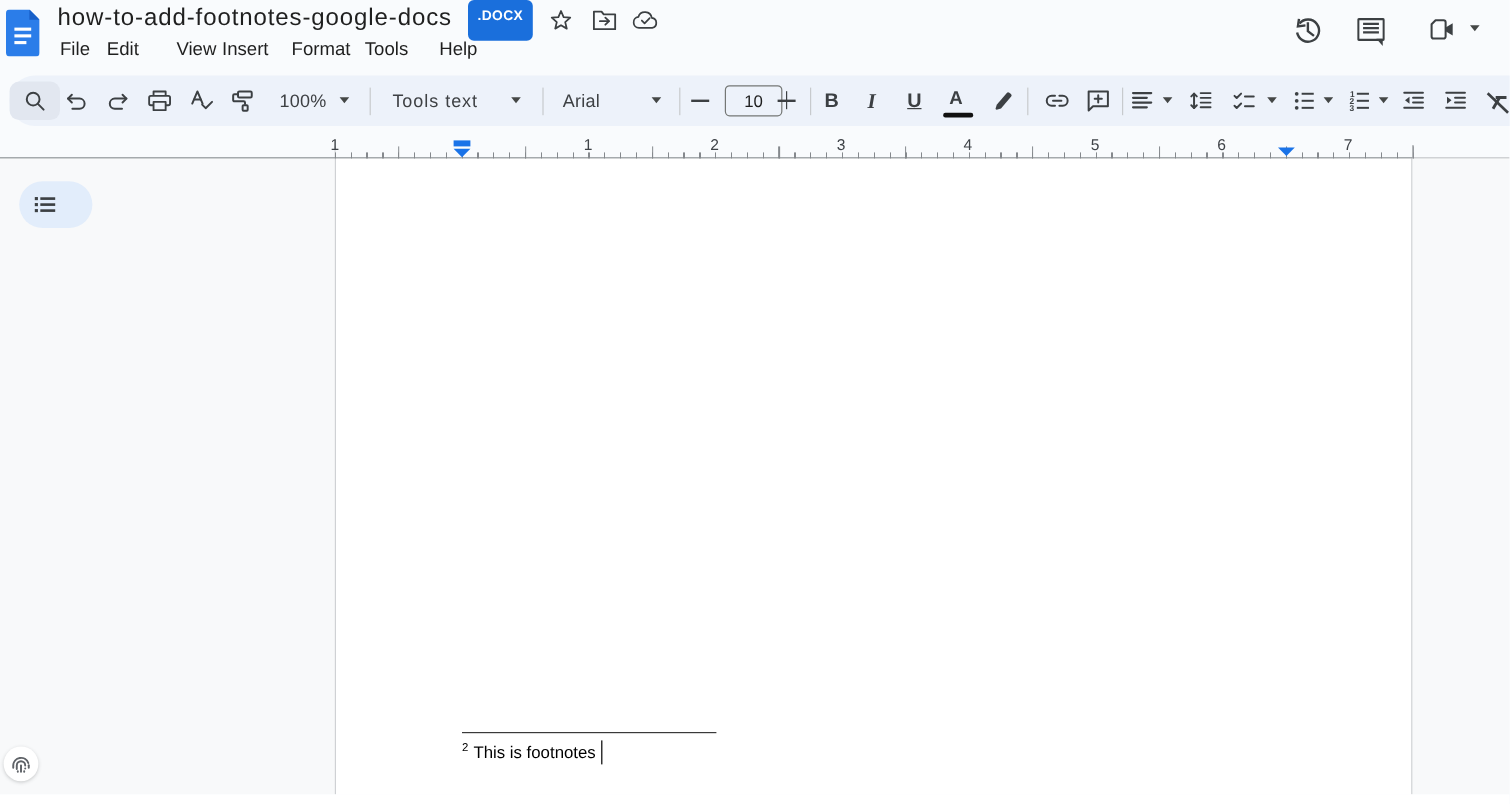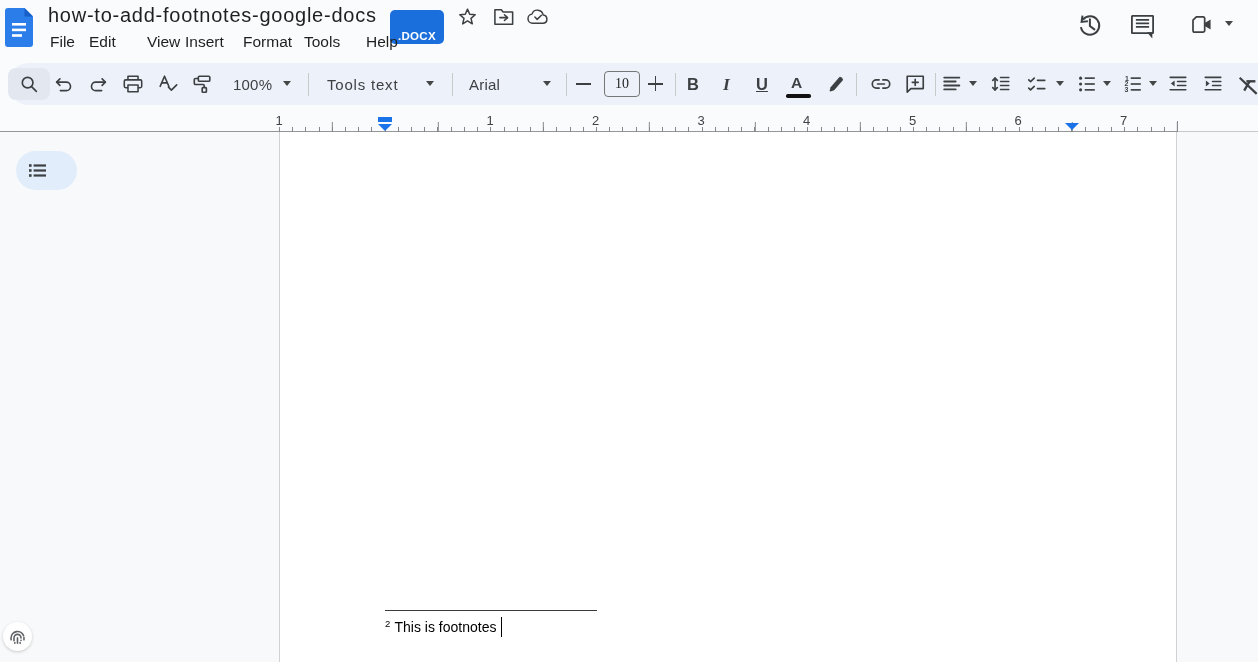--- a/index.html
+++ b/index.html
@@ -59,21 +59,21 @@
   </svg>
 
   <svg class="ic" style="left:5px; top:8px;" width="28" height="39" viewBox="0 0 28 39">
     <path d="M3 0 h16.5 L28 8.5 V36 a3 3 0 0 1 -3 3 H3 a3 3 0 0 1 -3 -3 V3 a3 3 0 0 1 3 -3 z" fill="#2b7de9"></path>
     <path d="M19.5 0 L28 8.5 H19.5 z" fill="#175fc8"></path>
     <rect x="7" y="15" width="14" height="2.6" fill="#fff"></rect>
     <rect x="7" y="20.6" width="14" height="2.6" fill="#fff"></rect>
     <rect x="7" y="26.2" width="10" height="2.6" fill="#fff"></rect>
   </svg>
   <span class="abs" style="left:48px; top:4px; font-size:20px; letter-spacing:0.75px; color:#1f1f1f;">how-to-add-footnotes-google-docs</span>
-  <div class="abs" style="left:390px; top:10px; height:34px; border-radius:5px; background:#1a6fdc; color:#fff; font-size:11.5px; font-weight:bold; line-height:21px; padding:16px 8px; letter-spacing:.3px;">.DOCX</div>
+  <div class="abs" style="left:390px; top:0; height:34px; border-radius:5px; background:#1a6fdc; color:#fff; font-size:11.5px; font-weight:bold; line-height:21px; padding:4px 8px; letter-spacing:.3px;">.DOCX</div>
 
   <svg class="ic" style="left:457px; top:6px;" width="21" height="21" viewBox="0 0 24 24" fill="none" stroke="#3c4043" stroke-width="1.7" stroke-linejoin="round">
     <path d="M12 3.6 l2.5 5.9 6.3.5 -4.8 4.2 1.5 6.2 L12 17.1 6.5 20.4 8 14.2 3.2 10 l6.3-.5 z"></path>
   </svg>
 
   <svg class="ic" style="left:494px; top:8px;" width="20" height="18" viewBox="0 0 22 19" fill="none" stroke="#3c4043" stroke-width="1.7">
     <path d="M1 17.5 V1.5 h7 l2 2.5 h10.5 v13.5 z" stroke-linejoin="round"></path>
     <path d="M6.5 10.2 h8" stroke-linecap="round"></path>
     <path d="M11.5 7 l3.4 3.2 -3.4 3.2" fill="none" stroke-linecap="round" stroke-linejoin="round"></path>
   </svg>
@@ -146,21 +146,21 @@
   <div class="sep" style="left:308px;"></div>
   <span class="tbtxt" style="left:327px; letter-spacing:0.8px;">Tools text</span>
   <div class="caret" style="left:426px; top:81px;"></div>
   <div class="sep" style="left:452px;"></div>
   <span class="tbtxt" style="left:469px;">Arial</span>
   <div class="caret" style="left:543px; top:81px;"></div>
   <div class="sep" style="left:566px;"></div>
 
   <div class="abs" style="left:576px; top:83px; width:15px; height:1.8px; background:#3c4043;"></div>
 
-  <div class="abs" style="left:604px; top:71px; width:36px; height:26px; border:1px solid #747775; border-radius:4px; font-size:14px; color:#1f1f1f; text-align:center; line-height:24px;font-family:Liberation Serif, serif;">10</div>
+  <div class="abs" style="left:604px; top:71px; width:48px; height:26px; border:1px solid #747775; border-radius:4px; font-size:14px; color:#1f1f1f; text-align:center; line-height:24px;">10</div>
 
   <div class="abs" style="left:648px; top:83px; width:15px; height:1.8px; background:#3c4043;"></div>
   <div class="abs" style="left:654.6px; top:76.4px; width:1.8px; height:15px; background:#3c4043;"></div>
   <div class="sep" style="left:675px;"></div>
   <span class="abs" style="left:687px; top:75px; font-size:16.5px; font-weight:bold; color:#3c4043;">B</span>
   <span class="abs" style="left:723px; top:74px; font-size:17.5px; font-family:'Liberation Serif',serif; font-style:italic; font-weight:600; color:#3c4043;">I</span>
   <span class="abs" style="left:756px; top:75px; font-size:16.5px; font-weight:600; text-decoration:underline; color:#3c4043;">U</span>
   <span class="abs" style="left:791px; top:74px; font-size:15.5px; font-weight:600; color:#3c4043;">A</span>
   <div class="abs" style="left:786px; top:94px; width:25px; height:3.6px; border-radius:1.8px; background:#111;"></div>
 

